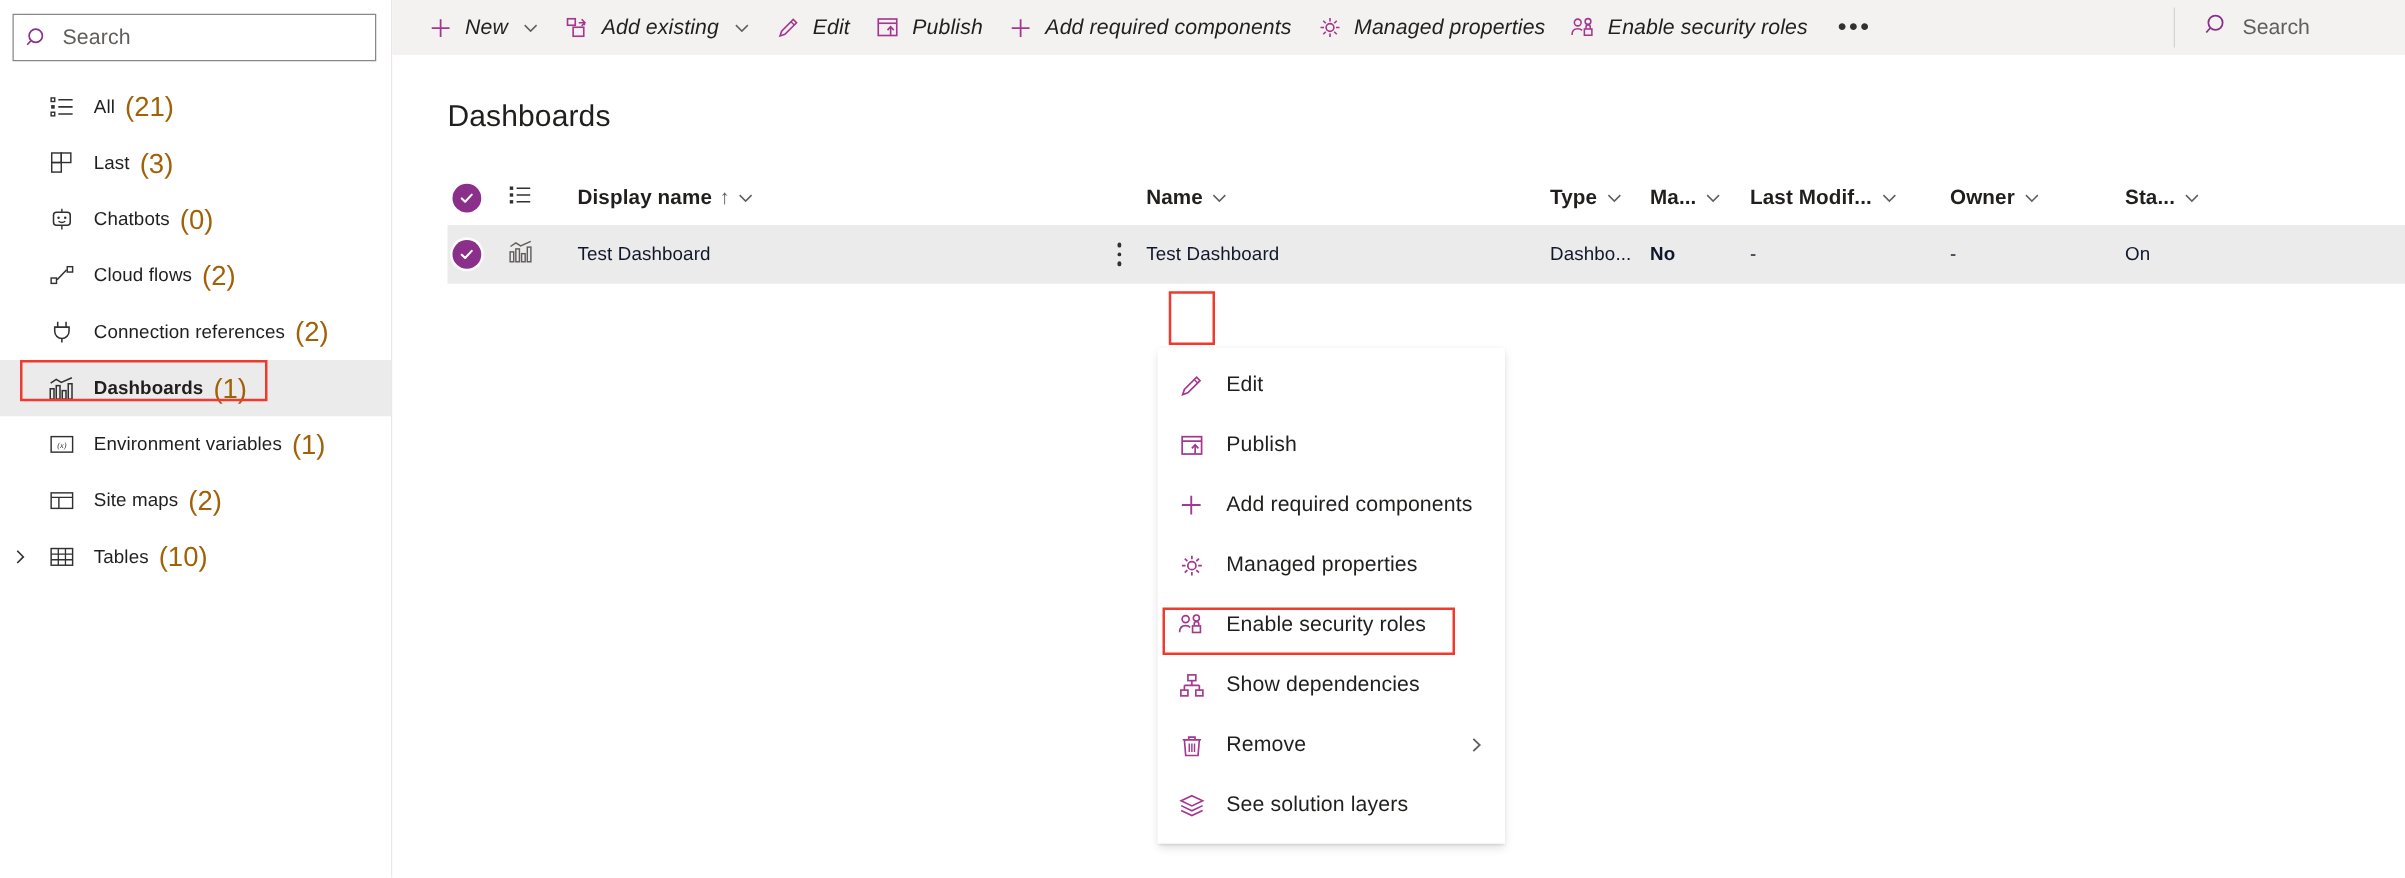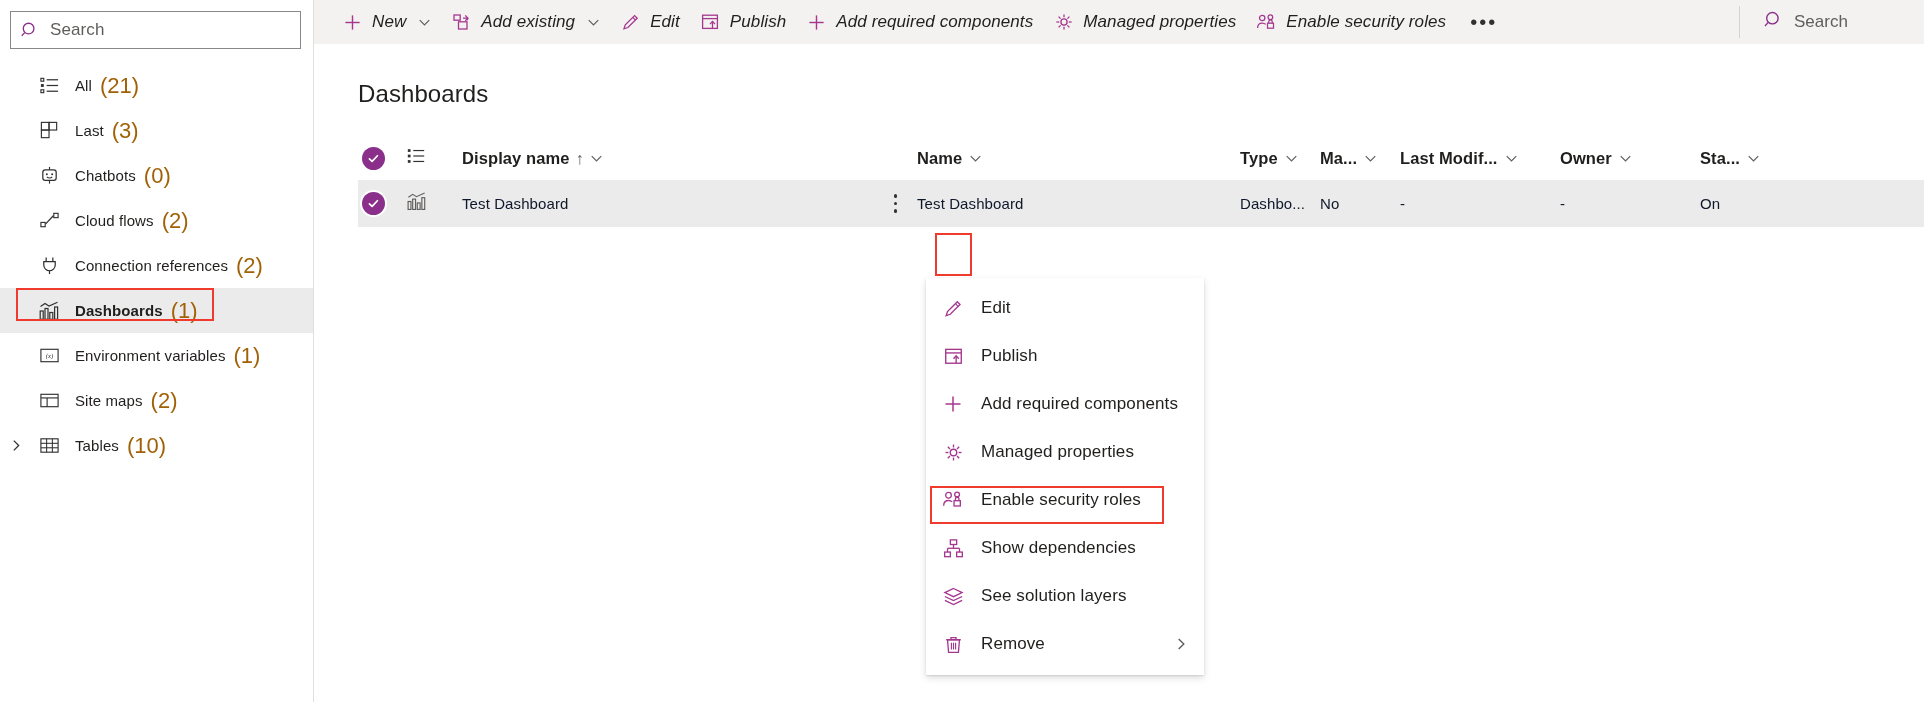--- a/index.html
+++ b/index.html
@@ -176,21 +176,21 @@
     font-size: 15px;
     color: #0f172a;
     letter-spacing: .1px;
   }
   .c-check  { flex: 0 0 48px; display:flex; align-items:center; justify-content:flex-start; padding-left: 4px;}
   .c-icon   { flex: 0 0 56px; display:flex; align-items:center; }
   .c-disp   { flex: 0 0 455px; }
   .c-kebab  { flex: 0 0 43px; display:flex; align-items:center; justify-content:center; position: relative;}
   .c-name   { flex: 0 0 280px; }
   .c-type   { flex: 0 0 80px; }
-  .c-man    { flex: 0 0 80px; }
+  .c-man    { flex: 0 0 80px; font-weight: bold; }
   .c-mod    { flex: 0 0 160px; }
   .c-owner  { flex: 0 0 140px; }
   .c-sta    { flex: 0 0 80px; }
 
   .check-circle {
     width: 23px; height: 23px;
     border-radius: 50%;
     background: #8a2f8a;
     display: flex; align-items: center; justify-content: center;
   }
@@ -704,45 +704,45 @@
             <line x1="4.3" y1="9.8" x2="4.3" y2="13.4" stroke="#a4378e" stroke-width="1.25"></line>
             <line x1="15.7" y1="9.8" x2="15.7" y2="13.4" stroke="#a4378e" stroke-width="1.25"></line>
           </svg>
         </span>
         <span class="lbl">Show dependencies</span>
       </div>
 
       <div class="ctx-item">
         <span class="ico">
           <svg width="21" height="21" viewBox="0 0 20 20">
-            <polygon points="10,2.4 18.2,6.3 10,10.2 1.8,6.3" fill="none" stroke="#a4378e" stroke-width="1.25"></polygon>
-            <polyline points="1.8,10 10,13.9 18.2,10" fill="none" stroke="#a4378e" stroke-width="1.25"></polyline>
-            <polyline points="1.8,13.7 10,17.6 18.2,13.7" fill="none" stroke="#a4378e" stroke-width="1.25"></polyline>
-          </svg>
-        </span>
-        <span class="lbl">See solution layers</span>
-      </div>
-
-      <div class="ctx-item">
-        <span class="ico">
-          <svg width="21" height="21" viewBox="0 0 20 20">
             <path d="M4.3 5.5 h11.4 l-1 12 h-9.4 z" fill="none" stroke="#a4378e" stroke-width="1.25"></path>
             <line x1="3" y1="5.5" x2="17" y2="5.5" stroke="#a4378e" stroke-width="1.25"></line>
             <path d="M7.6 5.5 v-2 h4.8 v2" fill="none" stroke="#a4378e" stroke-width="1.25"></path>
             <line x1="8" y1="8.3" x2="8" y2="14.8" stroke="#a4378e" stroke-width="1.1"></line>
             <line x1="10" y1="8.3" x2="10" y2="14.8" stroke="#a4378e" stroke-width="1.1"></line>
             <line x1="12" y1="8.3" x2="12" y2="14.8" stroke="#a4378e" stroke-width="1.1"></line>
           </svg>
         </span>
         <span class="lbl">Remove</span>
         <span class="submenu-arrow">
           <svg width="14" height="14" viewBox="0 0 12 12">
             <polyline points="4,1.8 8.4,6 4,10.2" fill="none" stroke="#605e5c" stroke-width="1.2"></polyline>
           </svg>
         </span>
       </div>
 
+      <div class="ctx-item">
+        <span class="ico">
+          <svg width="21" height="21" viewBox="0 0 20 20">
+            <polygon points="10,2.4 18.2,6.3 10,10.2 1.8,6.3" fill="none" stroke="#a4378e" stroke-width="1.25"></polygon>
+            <polyline points="1.8,10 10,13.9 18.2,10" fill="none" stroke="#a4378e" stroke-width="1.25"></polyline>
+            <polyline points="1.8,13.7 10,17.6 18.2,13.7" fill="none" stroke="#a4378e" stroke-width="1.25"></polyline>
+          </svg>
+        </span>
+        <span class="lbl">See solution layers</span>
+      </div>
+
     </div>
 
     <div class="red-box" style="left:616px; top:486px; width:234px; height:38px;"></div>
 
   </div>
 </div>
 
 </body></html>

